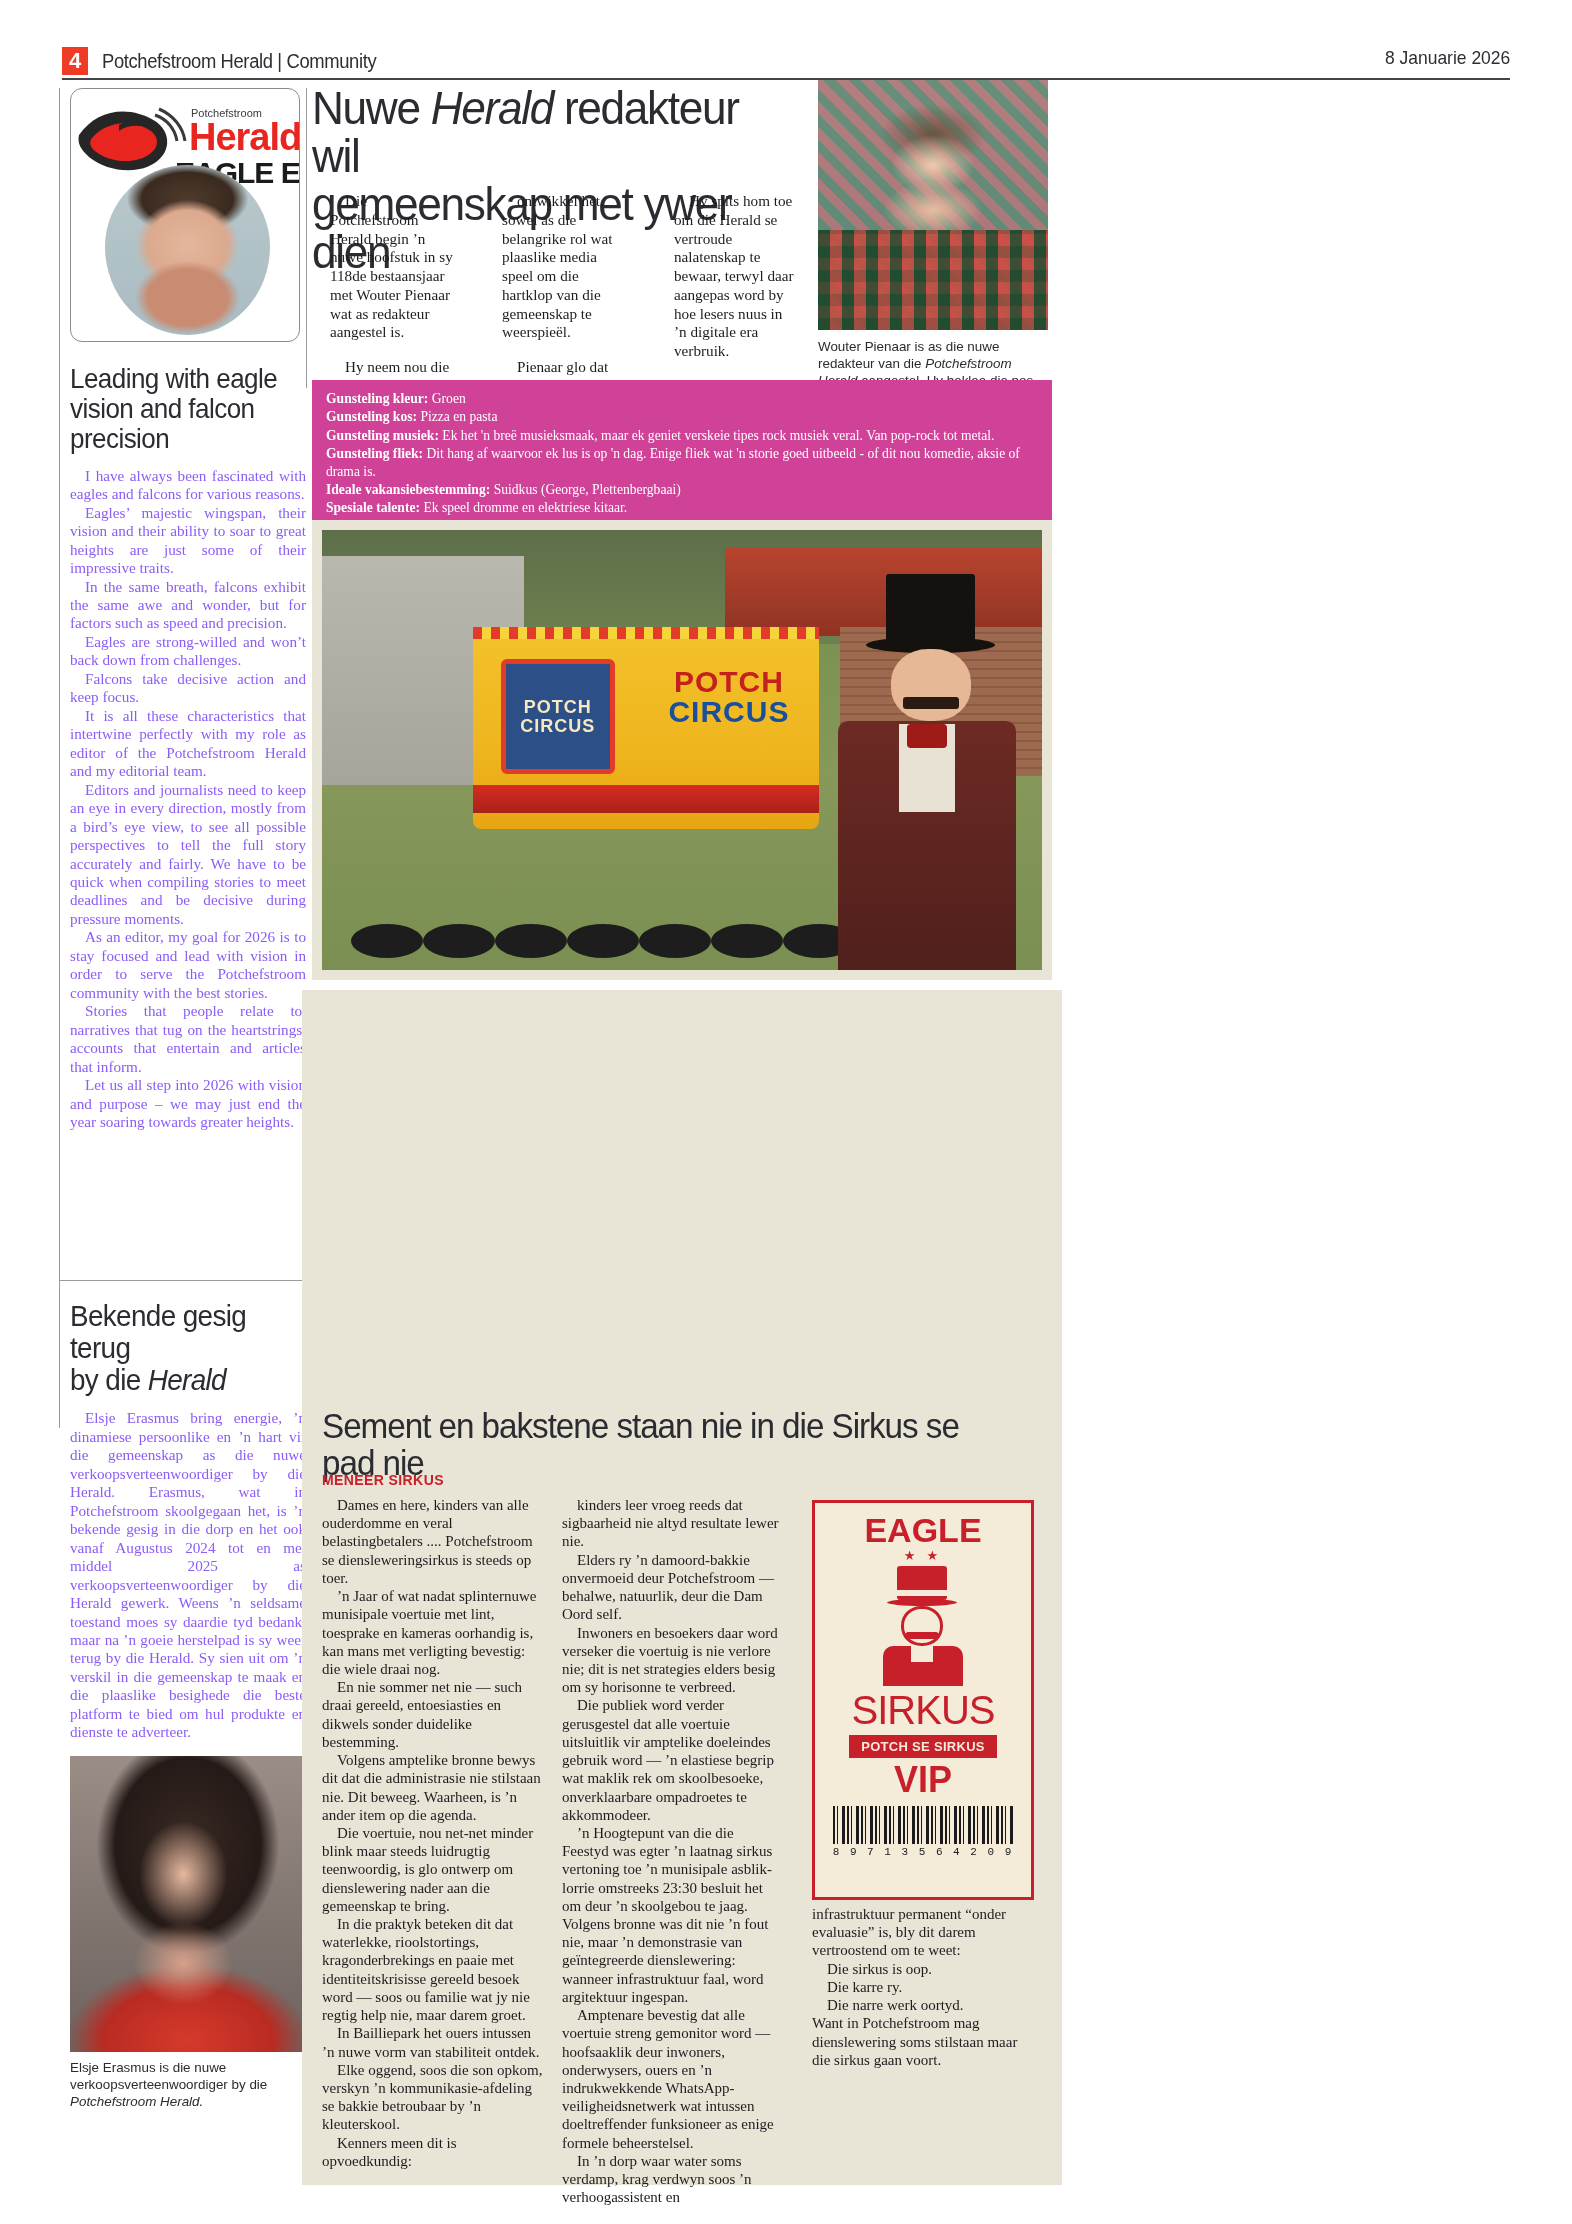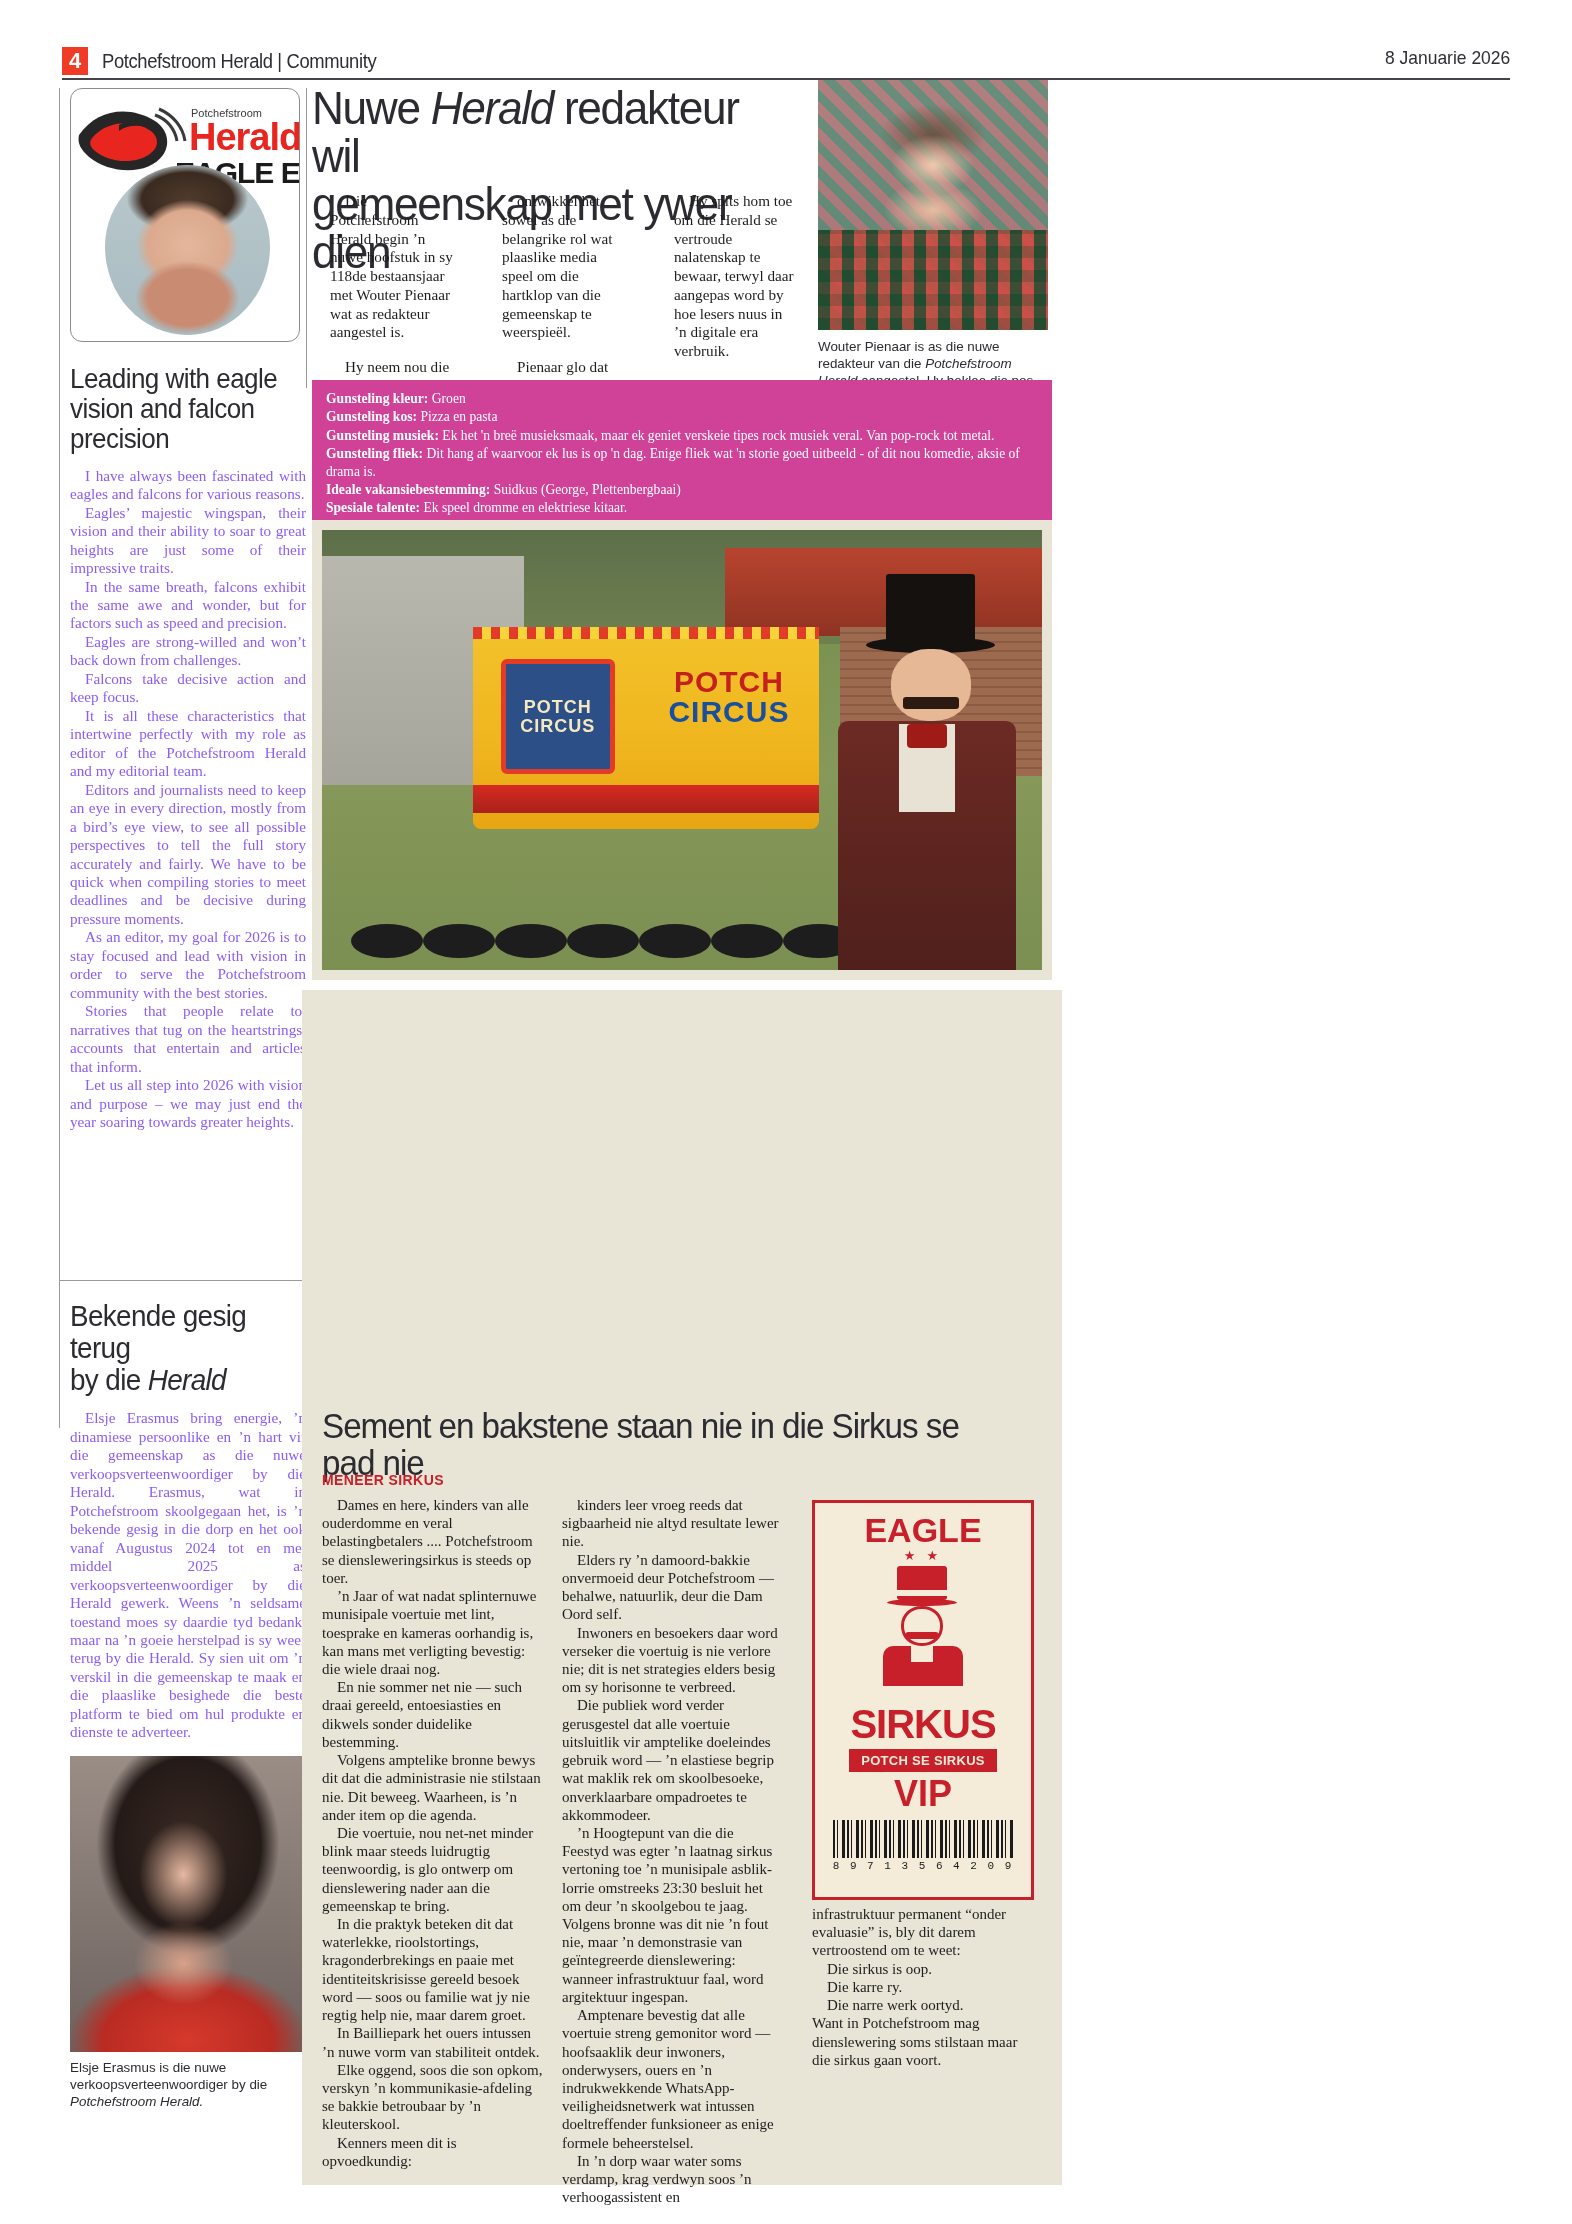--- a/index.html
+++ b/index.html
@@ -284,22 +284,22 @@
   .vip .stars{color:#c8202a;font-size:13px;letter-spacing:4px;margin:1px 0 0 0;}
   .vip .figure{position:relative;width:120px;height:120px;margin:2px 0;}
   .vip .vhat{position:absolute;left:34px;top:0;width:50px;height:34px;background:#c8202a;border-radius:3px;}
   .vip .vband{position:absolute;left:34px;top:24px;width:50px;height:6px;background:#f4ecd8;}
   .vip .vbrim{position:absolute;left:24px;top:33px;width:70px;height:7px;background:#c8202a;border-radius:50%;}
   .vip .vhead{position:absolute;left:38px;top:40px;width:42px;height:40px;background:#f4ecd8;border:3px solid #c8202a;border-radius:48%;box-sizing:border-box;}
   .vip .vmous{position:absolute;left:42px;top:66px;width:34px;height:7px;background:#c8202a;border-radius:6px;}
   .vip .vbody{position:absolute;left:20px;top:80px;width:80px;height:40px;background:#c8202a;border-radius:10px 10px 0 0;}
   .vip .vcollar{position:absolute;left:48px;top:80px;width:22px;height:16px;background:#f4ecd8;}
   .vip .sirkus{
-    font-family:"Liberation Sans", sans-serif;font-weight:bold;
-    color:#c8202a;font-size:40px;letter-spacing:-1px;line-height:1;margin-top:16px;
+    font-family:"Liberation Sans", sans-serif;font-weight:normal;
+    color:#c8202a;font-size:40px;letter-spacing:-1px;line-height:1;margin-top:2px;
   }
   .vip .ribbon{
     background:#c8202a;color:#f4ecd8;font-family:"Liberation Sans", sans-serif;
     font-weight:bold;font-size:13px;padding:4px 12px;margin-top:5px;letter-spacing:0.3px;
   }
   .vip .vvip{
     font-family:"Liberation Sans", sans-serif;font-weight:bold;
     color:#c8202a;font-size:36px;line-height:1;margin-top:4px;
   }
   .vip .barcode{

